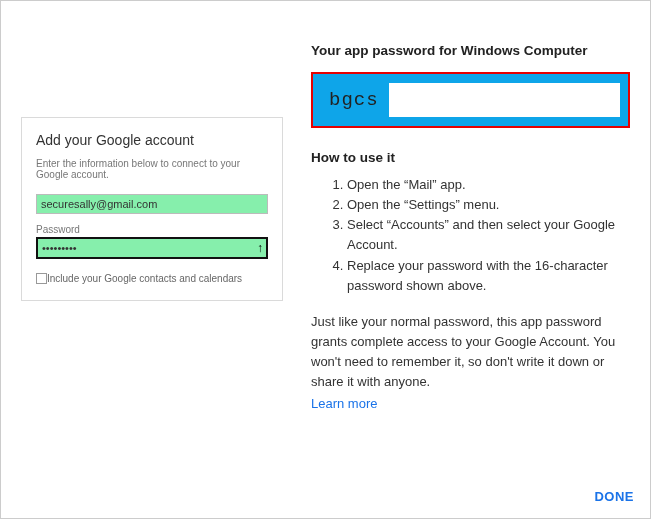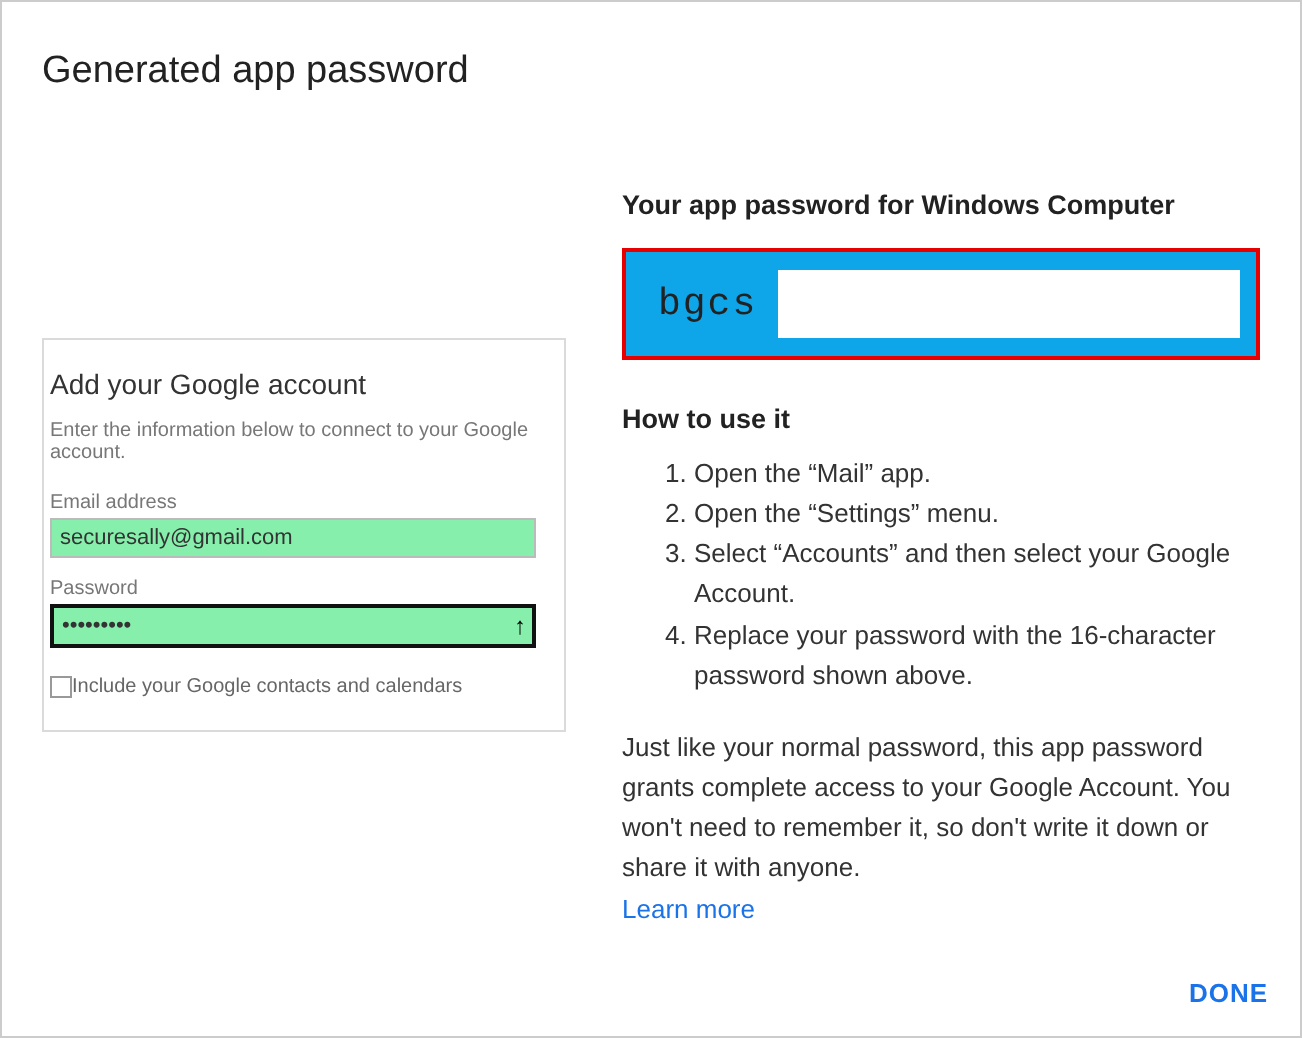--- a/index.html
+++ b/index.html
@@ -20,21 +20,21 @@
     margin-bottom: 30px;
     font-family: Arial, sans-serif;
   }
   .columns { display: flex; gap: 28px; }
   .left { width: 262px; flex-shrink: 0; padding-top: 92px; }
   .right { flex: 1; }
 
   
   .demo-panel {
     border: 1px solid #dadada;
-    padding: 14px 14px 16px 3px;
+    padding: 14px 14px 16px 14px;
     background: #fff;
     font-size: 11px;
     color: #555;
   }
   .demo-panel h3 {
     font-size: 14px;
     font-weight: 400;
     color: #333;
     margin-bottom: 10px;
   }
@@ -153,30 +153,28 @@
     background: none;
     border: none;
     cursor: pointer;
     font-family: Arial, sans-serif;
   }
 </style>
 </head>
 <body>
 
 <div class="container">
-  <h1 class="page-title">Generated app password</h1>
 
   <div class="columns">
 
     <div class="left">
       <div class="demo-panel">
         <h3>Add your Google account</h3>
         <div class="demo-intro">Enter the information below to connect to your Google account.</div>
 
-        <label class="field-label">Email address</label>
         <input class="demo-input" type="text" value="securesally@gmail.com" style="">
 
         <label class="field-label">Password</label>
         <div class="pw-row">
           <input class="demo-input" type="text" value="•••••••••" style="">
           <span class="caps-icon">↑</span>
         </div>
 
         <label class="checkbox-row">
           <span class="box"></span>

